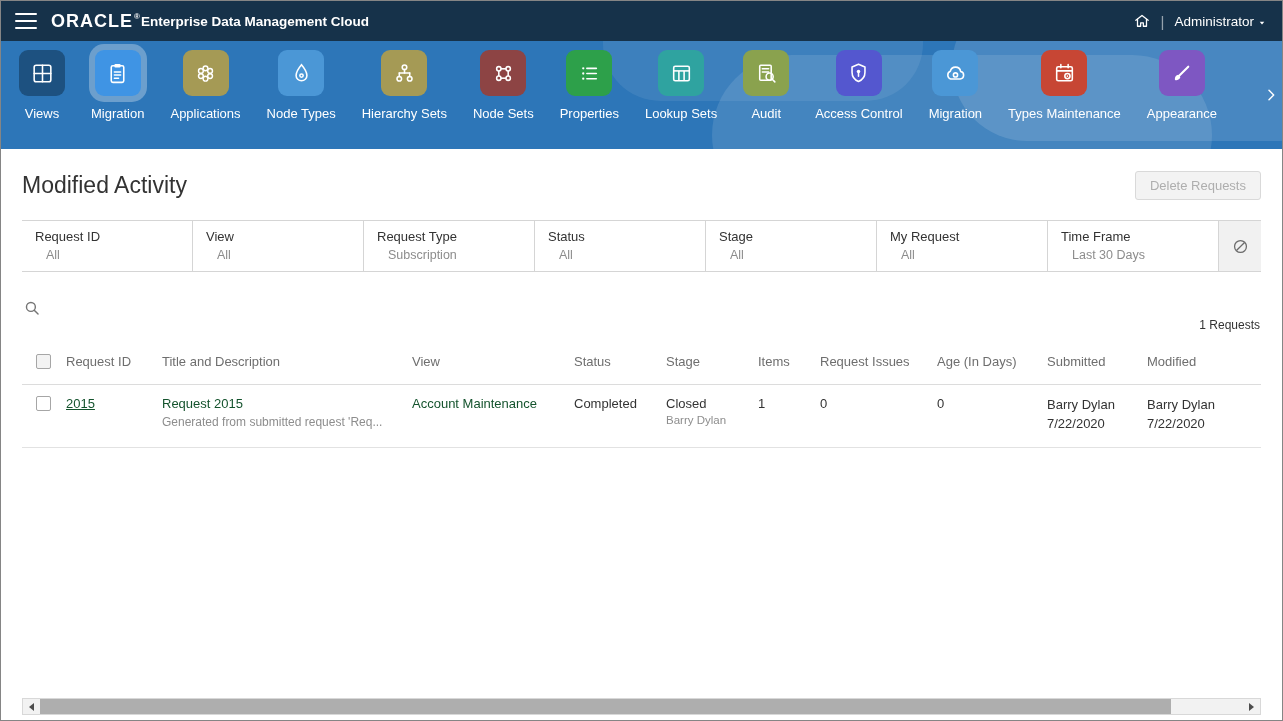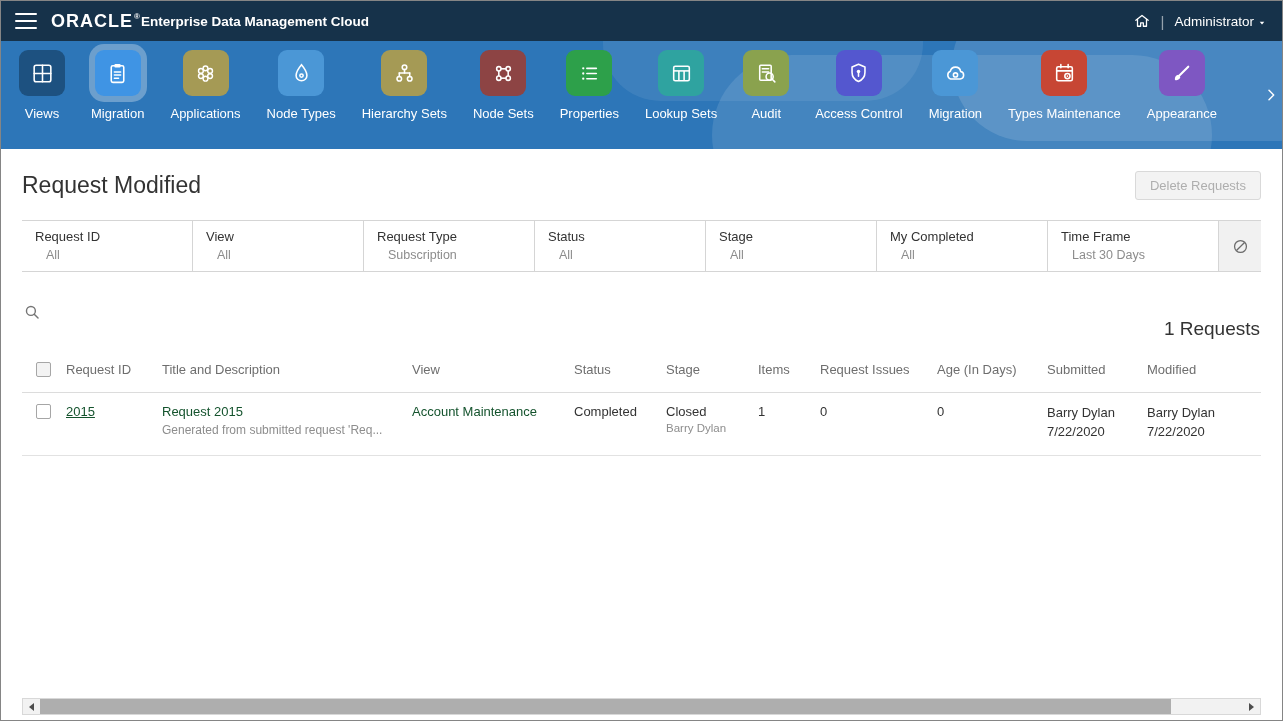--- a/index.html
+++ b/index.html
@@ -36,21 +36,21 @@
   .page-title { font-size:23px; font-weight:400; color:#333; }
   .btn-disabled { background:#f3f3f3; border:1px solid #d9d9d9; border-radius:3px; color:#aeaeae; font-size:13px; padding:6px 14px; font-family:inherit; }
 
   .filterbar { display:flex; border-top:1px solid #d5d5d5; border-bottom:1px solid #d5d5d5; }
   .filter-cell { flex:1; padding:8px 13px 9px; border-right:1px solid #d5d5d5; cursor:pointer; }
   .filter-label { font-size:13px; color:#333; margin-bottom:4px; }
   .filter-value { font-size:12.5px; color:#8c8c8c;margin-left:11px; }
   .clear-box { width:42px; background:#f1f1f1; display:flex; align-items:center; justify-content:center; cursor:pointer; }
 
   .tools-row { display:flex; align-items:center; justify-content:space-between; padding:13px 1px 10px; }
-  .results-count { font-size:19px; color:#333;margin-top:33px; }
+  .results-count { font-size:12px; color:#333;margin-top:33px; }
 
   table { width:100%; border-collapse:collapse; table-layout:fixed; }
   th { text-align:left; font-weight:400; color:#6e6e6e; font-size:13px; padding:12px 8px 15px 0; border-bottom:1px solid #dcdcdc; }
   td { padding:11px 8px 13px 0; border-bottom:1px solid #e2e2e2; vertical-align:top; font-size:13px; color:#333; }
   .cb { width:15px; height:15px; border:1px solid #a6a6a6; background:#fff; border-radius:2px; margin-left:14px; cursor:pointer; }
   .cb.head { background:#f3f3f3; }
   a.lnk { color:#14532d; text-decoration:none; cursor:pointer; }
   a.lnk.ul { text-decoration:underline; }
   .desc { color:#8d8d8d; font-size:12px; margin-top:4px; white-space:nowrap; overflow:hidden; text-overflow:ellipsis; }
   .sub { color:#8d8d8d; font-size:11.5px; margin-top:3px; }
@@ -266,21 +266,21 @@
 
     <span class="nav-next">
       <svg width="16" height="16" viewBox="0 0 24 24" fill="none" stroke="#fff" stroke-width="2.2" stroke-linecap="round" stroke-linejoin="round">
           <path d="M9 5l7 7-7 7"></path>
         </svg>
     </span>
   </nav>
 
   <main class="main">
     <div class="page-head">
-      <h1 class="page-title">Request Modified</h1>
+      <h1 class="page-title">Modified Activity</h1>
       <button class="btn-disabled">Delete Requests</button>
     </div>
 
     <div class="filterbar">
       <div class="filter-cell">
         <div class="filter-label">Request ID</div>
         <div class="filter-value">All</div>
       </div>
       <div class="filter-cell">
         <div class="filter-label">View</div>
@@ -292,21 +292,21 @@
       </div>
       <div class="filter-cell">
         <div class="filter-label">Status</div>
         <div class="filter-value">All</div>
       </div>
       <div class="filter-cell">
         <div class="filter-label">Stage</div>
         <div class="filter-value">All</div>
       </div>
       <div class="filter-cell">
-        <div class="filter-label">My Completed</div>
+        <div class="filter-label">My Request</div>
         <div class="filter-value">All</div>
       </div>
       <div class="filter-cell">
         <div class="filter-label">Time Frame</div>
         <div class="filter-value">Last 30 Days</div>
       </div>
       <div class="clear-box">
         <svg width="19" height="19" viewBox="0 0 24 24" fill="none" stroke="#6b6b6b" stroke-width="1.6">
             <circle cx="12" cy="12" r="7.5"></circle>
             <line x1="6.9" y1="17.1" x2="17.1" y2="6.9"></line>

